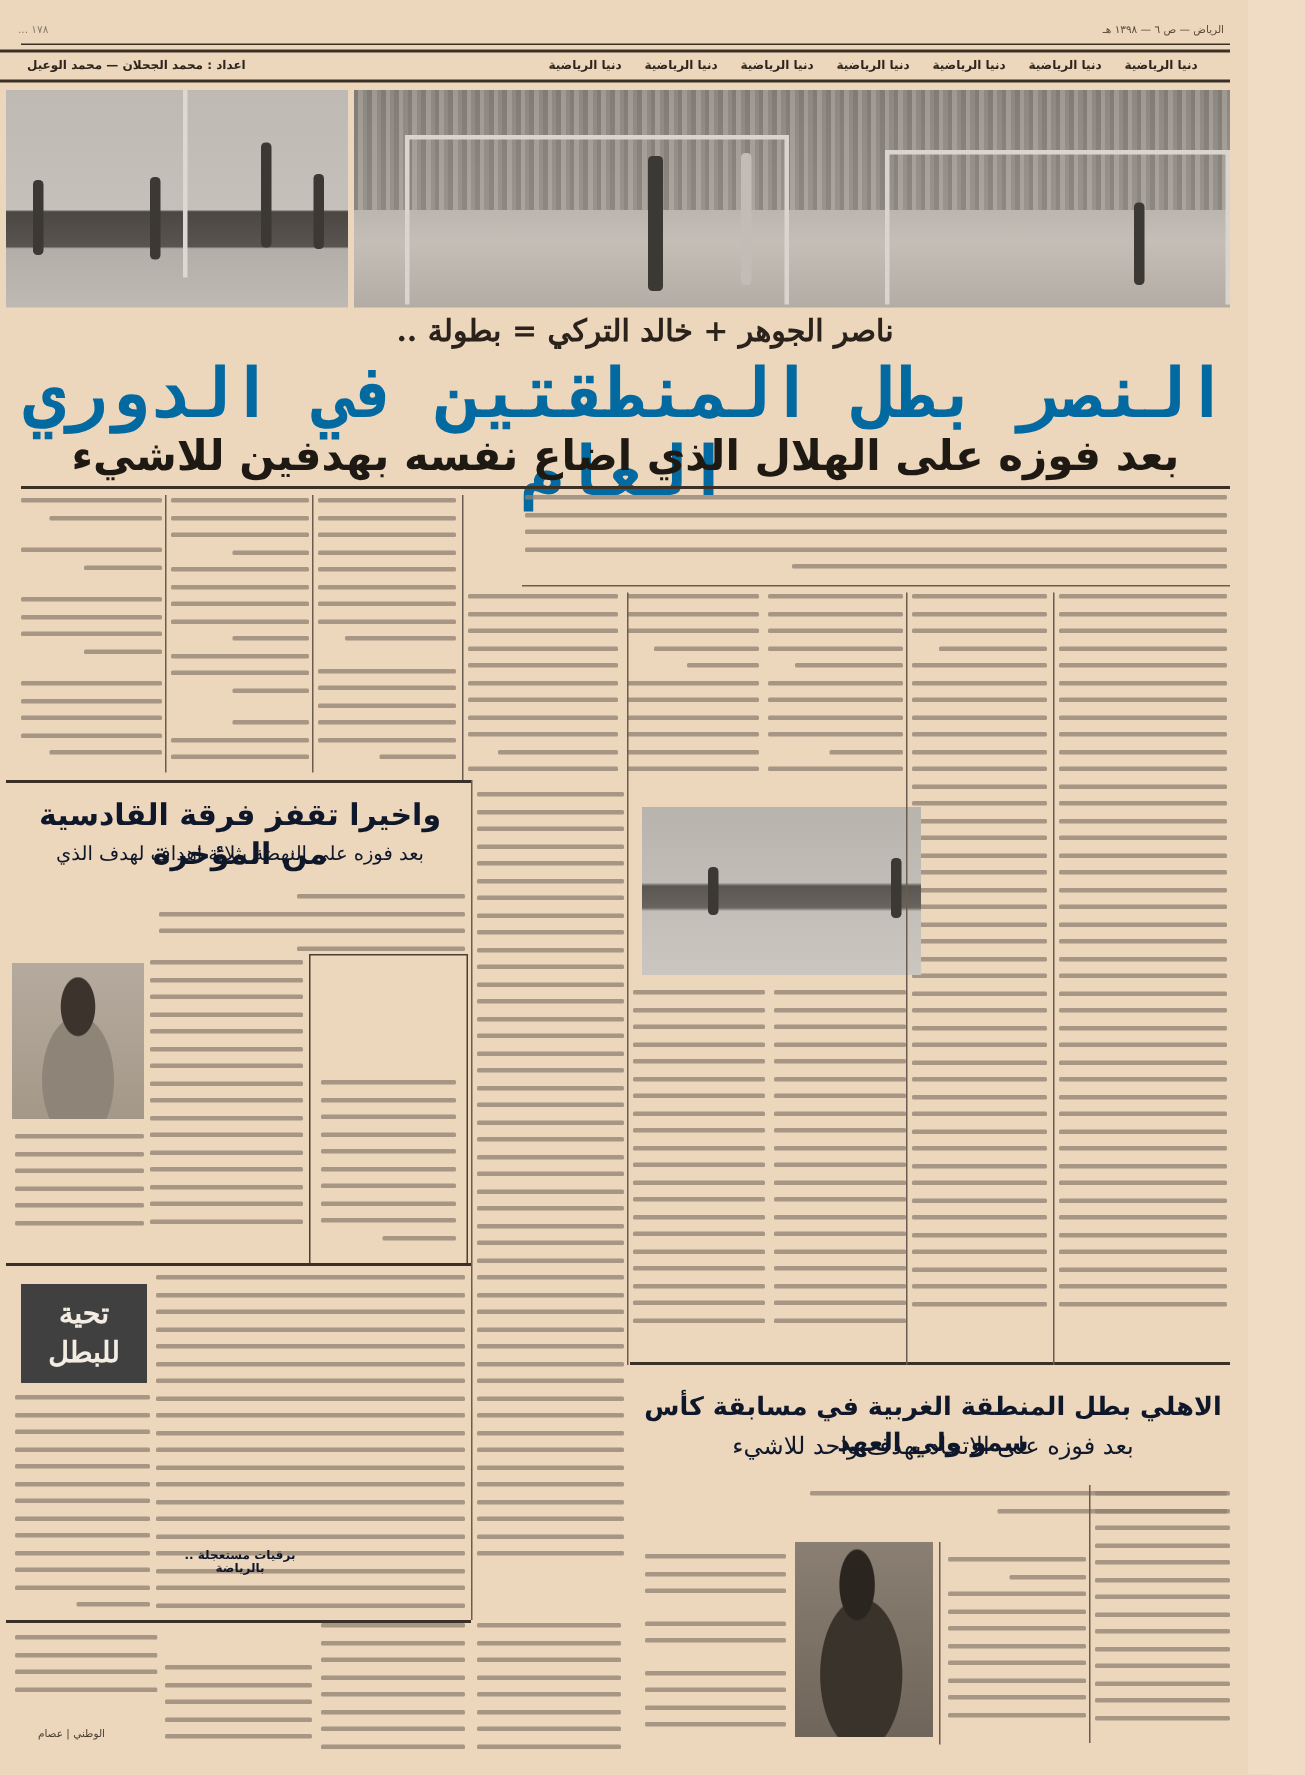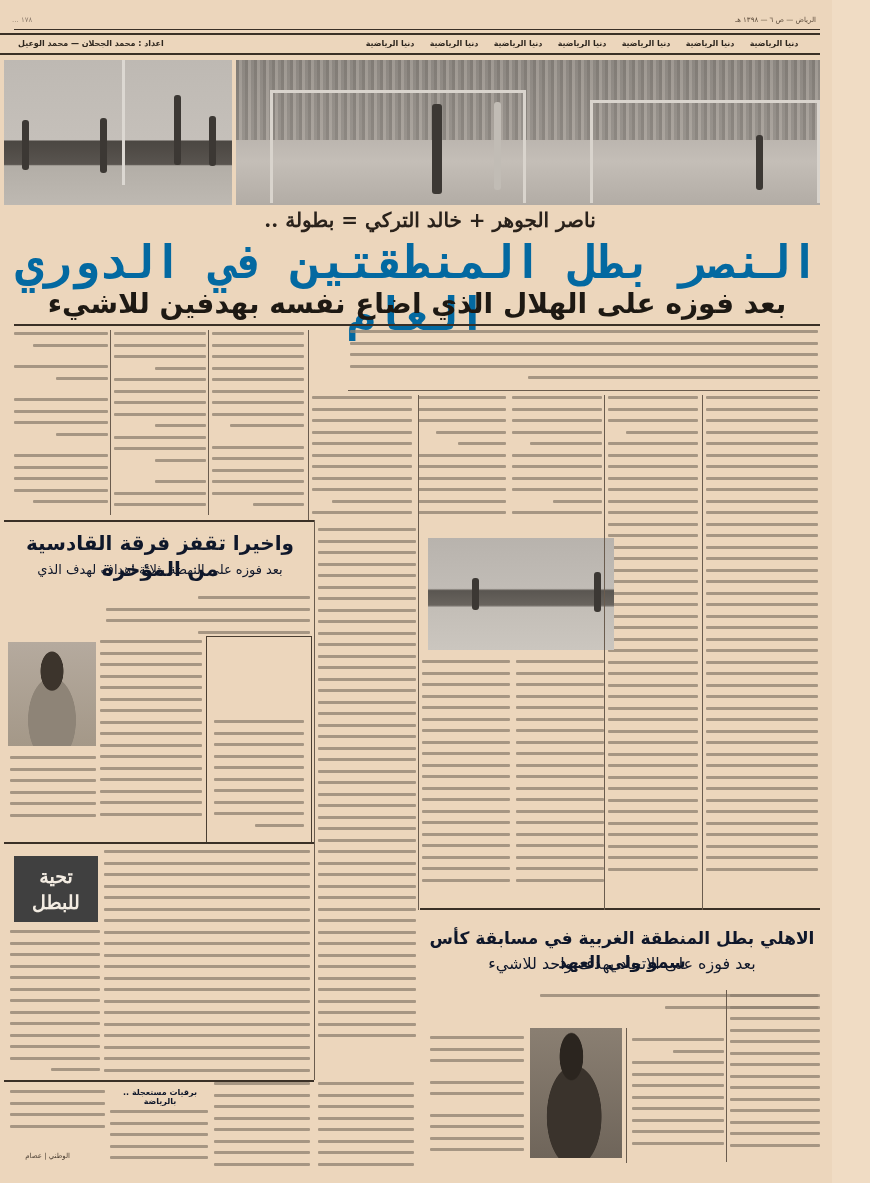--- a/index.html
+++ b/index.html
@@ -514,21 +514,21 @@
       <div class="ln"></div>
       <div class="ln"></div>
       <div class="ln"></div>
       <div class="ln"></div>
       <div class="ln"></div>
       <div class="ln"></div>
       <div class="ln short"></div>
   </div>
 
   <div class="hrule" style="left:4px;top:1080px;width:310px;height:2px;background:#3a3026;"></div>
-  <div class="sec-head rtl" style="left:110px;top:1088px;width:100px;font-size:8px;">برقيات مستعجلة .. بالرياضة</div>
+  <div class="sec-head rtl" style="left:110px;top:1032px;width:100px;font-size:8px;">برقيات مستعجلة .. بالرياضة</div>
   <div class="col" style="left:110px;top:1110px;width:98px;height:60px;">
     <div class="ln"></div>
       <div class="ln"></div>
       <div class="ln"></div>
       <div class="ln"></div>
       <div class="ln"></div>
   </div>
   <div class="col" style="left:10px;top:1090px;width:95px;height:50px;">
     <div class="ln"></div>
       <div class="ln"></div>

